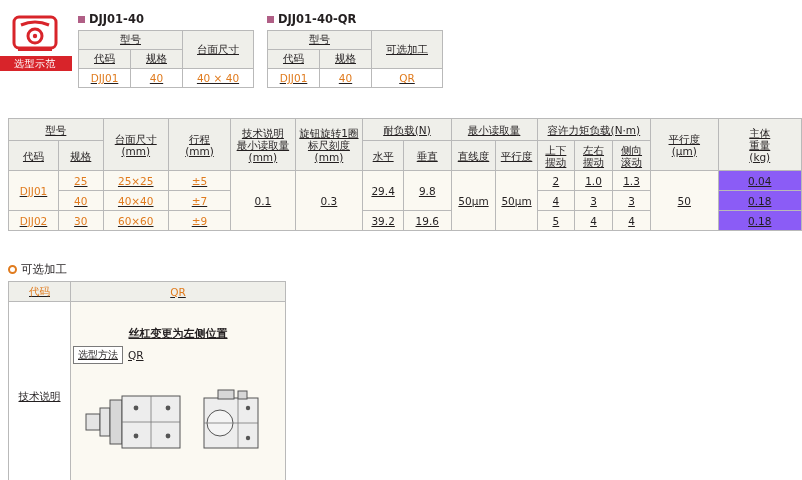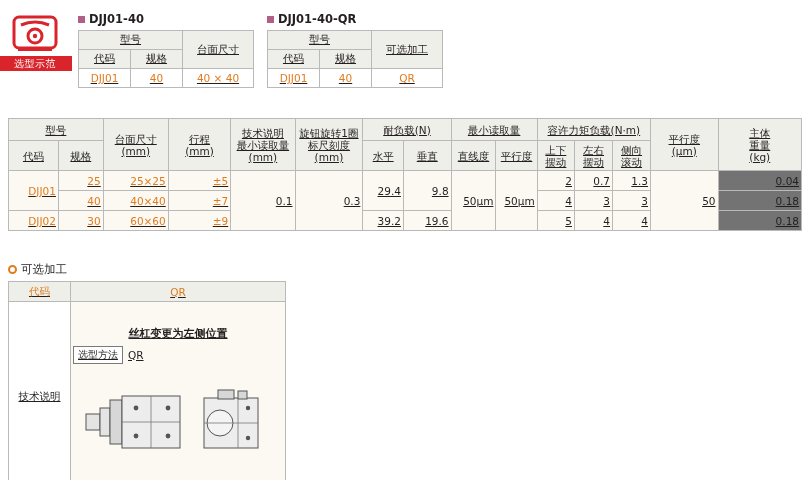--- a/index.html
+++ b/index.html
@@ -62,22 +62,22 @@
   
   .main-table { position: absolute; left: 8px; top: 118px; }
   .main-table td, .main-table th {
     border: 1px solid #b9b9b9;
     font-size: 10.5px; font-weight: normal;
     text-align: center; vertical-align: middle;
     padding: 1px 2px;
     line-height: 12px;
   }
   .main-table .hdr { background: #efefea; }
-  .main-table .body-row td { height: 20px; background: #fbf9f2; text-align: right; }
-  .main-table .body-row td.white { background: #737373; }
+  .main-table .body-row td { height: 20px; background: #fbf9f2; }
+  .main-table .body-row td.white { background: #8b5cf6; }
 
   
   .opt-section { position: absolute; left: 8px; top: 262px; }
   .opt-title {
     font-size: 11.5px; color: #231f20; margin-bottom: 4px;
     display: flex; align-items: center;
   }
   .circ-marker {
     display: inline-block; width: 9px; height: 9px;
     border: 2px solid #e07b1e; border-radius: 50%;
@@ -235,21 +235,21 @@
       <td class="orange-b">25</td>
       <td class="orange">25×25</td>
       <td class="orange">±5</td>
       <td rowspan="3">0.1</td>
       <td rowspan="3">0.3</td>
       <td rowspan="2">29.4</td>
       <td rowspan="2">9.8</td>
       <td rowspan="3">50μm</td>
       <td rowspan="3">50μm</td>
       <td>2</td>
-      <td>0.7</td>
+      <td>1.0</td>
       <td>1.3</td>
       <td rowspan="3">50</td>
       <td class="white">0.04</td>
     </tr>
 
     <tr class="body-row">
       <td class="orange-b">40</td>
       <td class="orange">40×40</td>
       <td class="orange">±7</td>
       <td>4</td>

